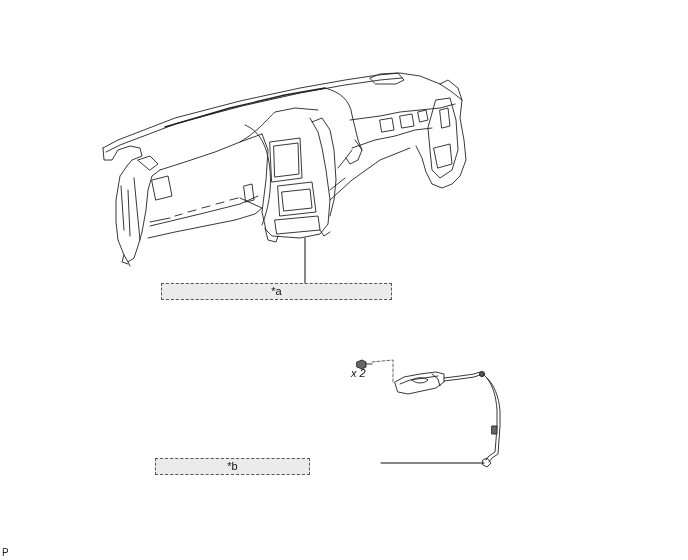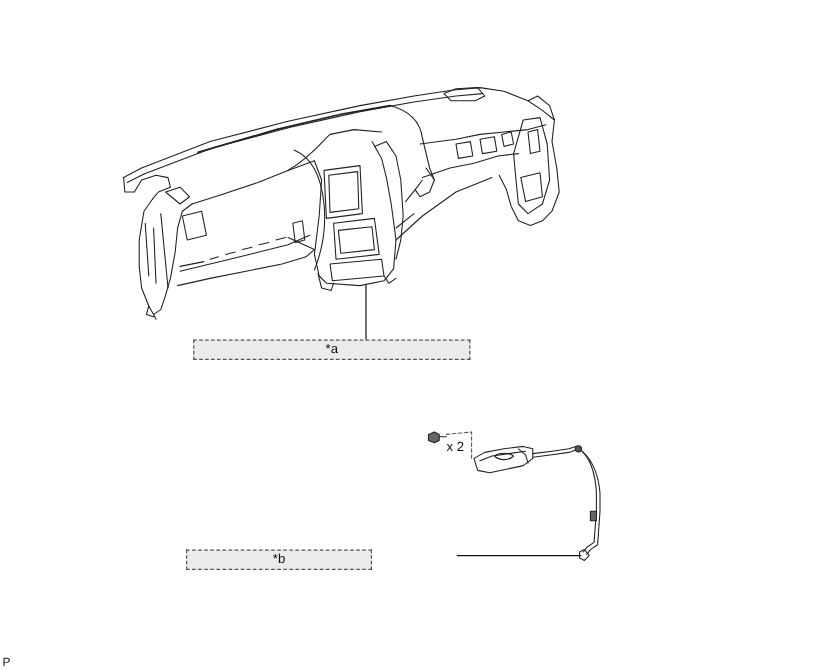--- a/index.html
+++ b/index.html
@@ -104,17 +104,17 @@
   <div class="callout-box" style="left:161px; top:283px; width:231px; height:17px;">
     <span>*a</span>
   </div>
 
   
   <div class="callout-box" style="left:155px; top:458px; width:155px; height:17px;">
     <span>*b</span>
   </div>
 
   
-  <div class="qty-label" style="left:372px; top:368px;">x 2</div>
+  <div class="qty-label" style="left:351px; top:368px;font-style:italic;">x 2</div>
 
   
   <div class="footer-code">P</div>
 </div>
 
 </body></html>

